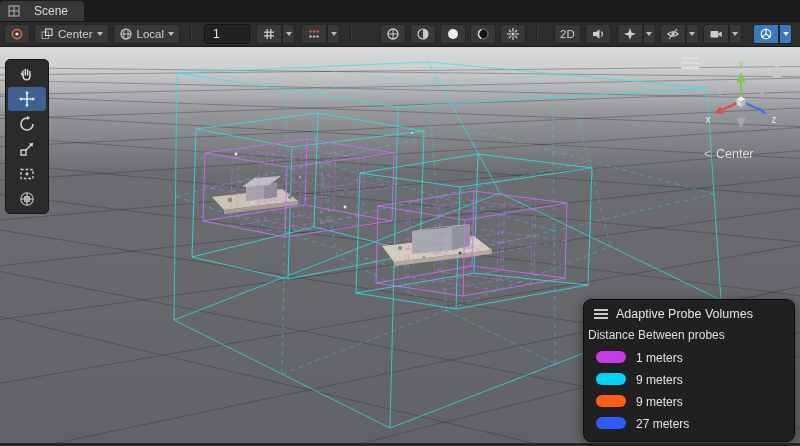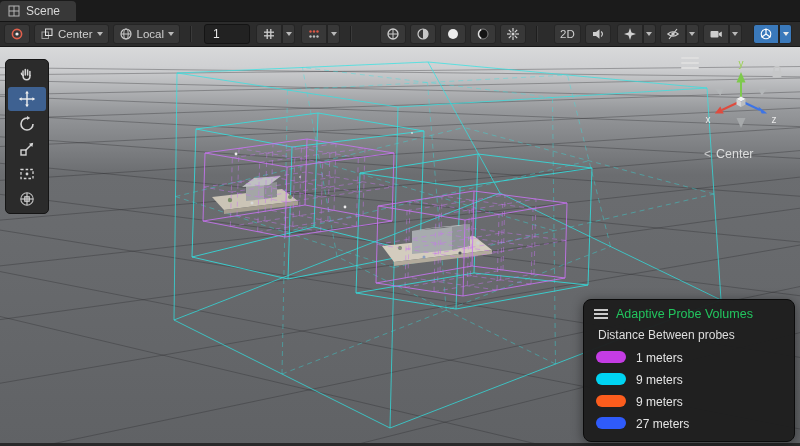--- a/index.html
+++ b/index.html
@@ -2,21 +2,21 @@
 <html><head>
 <meta charset="utf-8">
 <style>
   *{margin:0;padding:0;box-sizing:border-box}
   html,body{width:800px;height:446px;overflow:hidden}
   body{background:#1b1b1b;font-family:"Liberation Sans",sans-serif;color:#cfcfcf}
   button{background:none;border:none;font-family:Liberation Sans, sans-serif;color:inherit;cursor:default}
 
   
   .tabbar{height:22px;background:#1b1b1b;display:flex;align-items:flex-end;border-bottom:1px solid #141414}
-  .tab{height:20px;display:flex;align-items:center;gap:6px;padding:0 16px 0 8px;background:#383838;
+  .tab{height:20px;display:flex;align-items:center;gap:14px;padding:0 16px 0 8px;background:#383838;
        border-radius:4px 4px 0 0;color:#d8d8d8;font-size:12px}
 
   
   .toolbar{height:25px;background:#2c2c2c;display:flex;align-items:center;padding:0 4px;border-bottom:1px solid #171717}
   .tbtn{height:20px;background:#383838;border:1px solid #252525;border-radius:3px;display:flex;align-items:center;
         justify-content:center;color:#cfcfcf;font-size:11.5px;gap:4px;padding:0 5px;min-width:26px}
   .split{display:flex}
   .split .main{border-radius:3px 0 0 3px}
   .split .arr{border-radius:0 3px 3px 0;border-left:1px solid #242424;min-width:13px;width:13px;padding:0}
   .arrow{width:0;height:0;border-left:3.5px solid transparent;border-right:3.5px solid transparent;border-top:4px solid #b9b9b9}
@@ -39,22 +39,22 @@
   .gizmo{position:absolute;right:10px;top:8px;z-index:5}
   .persp{position:absolute;left:704px;top:100px;z-index:5;color:#dcdddd;font-size:12.5px;display:flex;gap:5px;align-items:center}
   .persp .chev{color:#c9cacb;font-size:12px}
 
   
   .apv{position:absolute;right:5px;bottom:4px;width:212px;background:rgba(30,30,30,.97);border:1px solid #0b0b0b;
        border-radius:8px;z-index:6;box-shadow:0 2px 12px rgba(0,0,0,.45);padding-bottom:4px}
   .apv-header{display:flex;align-items:center;gap:8px;padding:7px 10px 4px}
   .apv-burger{width:14px}
   .apv-burger i{display:block;height:1.5px;background:#c9c9c9;margin-bottom:2.5px}
-  .apv-title{font-size:12.5px;color:#22c55e}
-  .apv-sub{font-size:12px;color:#dedede;margin:3px 0 9px 14px}
+  .apv-title{font-size:12.5px;color:#e5e5e5}
+  .apv-sub{font-size:12px;color:#dedede;margin:3px 0 9px 4px}
   .apv-row{display:flex;gap:10px;margin:0 0 8px 12px}
   .swatch{width:30px;height:12px;border-radius:6px}
   .apv-label{font-size:12px;color:#e4e4e4}
 
   .bottom-strip{position:absolute;left:0;bottom:0;width:100%;height:3px;background:#232323;opacity:.9;z-index:4}
 </style>
 </head>
 <body>
 
 <div class="tabbar">

